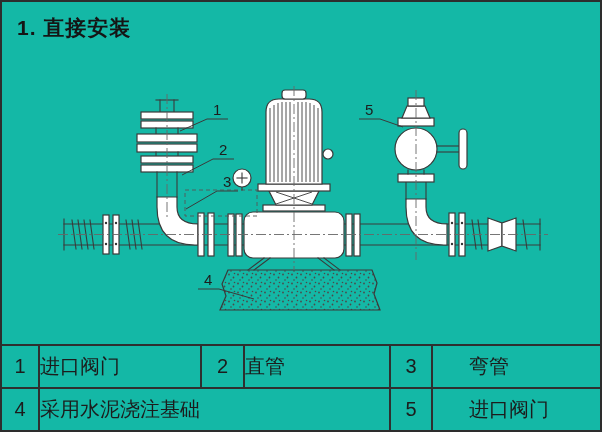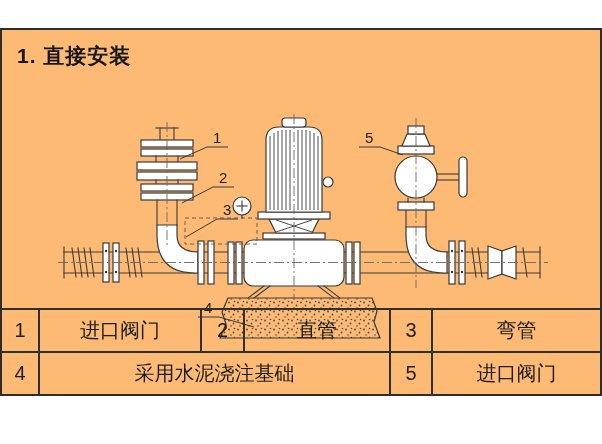--- a/index.html
+++ b/index.html
@@ -1,24 +1,23 @@
 <!DOCTYPE html>
 <html><head>
 <meta charset="utf-8">
 <style>
   body { margin: 0; background: #fff; }
   #page {
     position: relative;
-    width: 602px; height: 368px;
+    width: 602px; height: 432px;
     box-sizing: border-box;
     border: 2px solid #2d2d2d;
-    background: #fdba74;
+    background: #14b8a6;
     font-family: "Liberation Sans", sans-serif;
     overflow: hidden;
-    margin-top: 28px;
   }
   .fig-title {
     position: absolute; top: 12px; left: 15px;
     font-size: 21px; font-weight: 600; color: #151515;
     letter-spacing: 1px;
   }
   svg.diagram { position: absolute; top: 0; left: 0; }
 
   
   .ln   { stroke: #3a3a3a; stroke-width: 1.1; fill: none; stroke-linecap: square; }
@@ -35,24 +34,24 @@
   table.legend {
     position: absolute; left: 0; right: 0; bottom: 0;
     width: 100%; border-collapse: collapse; table-layout: fixed;
   }
   table.legend td {
     border: 2px solid #2f2f2f;
     height: 41px; font-size: 20px; color: #1c1c1c;
     padding: 0; vertical-align: middle;
   }
   table.legend tr td:first-child { border-left: none; }
-  table.legend tr td:last-child  { border-right: none; }
+  table.legend tr td:last-child  { border-right: none; padding-left: 36px; }
   table.legend tr:last-child td  { border-bottom: none; }
   td.num-cell   { text-align: center; }
-  td.label-cell { padding-left: 10px; text-align: center; }
+  td.label-cell { padding-left: 10px; }
 </style>
 </head>
 <body>
 
 <div id="page">
 
   <div class="fig-title">1. 直接安装</div>
 
   <svg class="diagram" width="602" height="358" viewBox="0 0 602 358">
     <defs>

